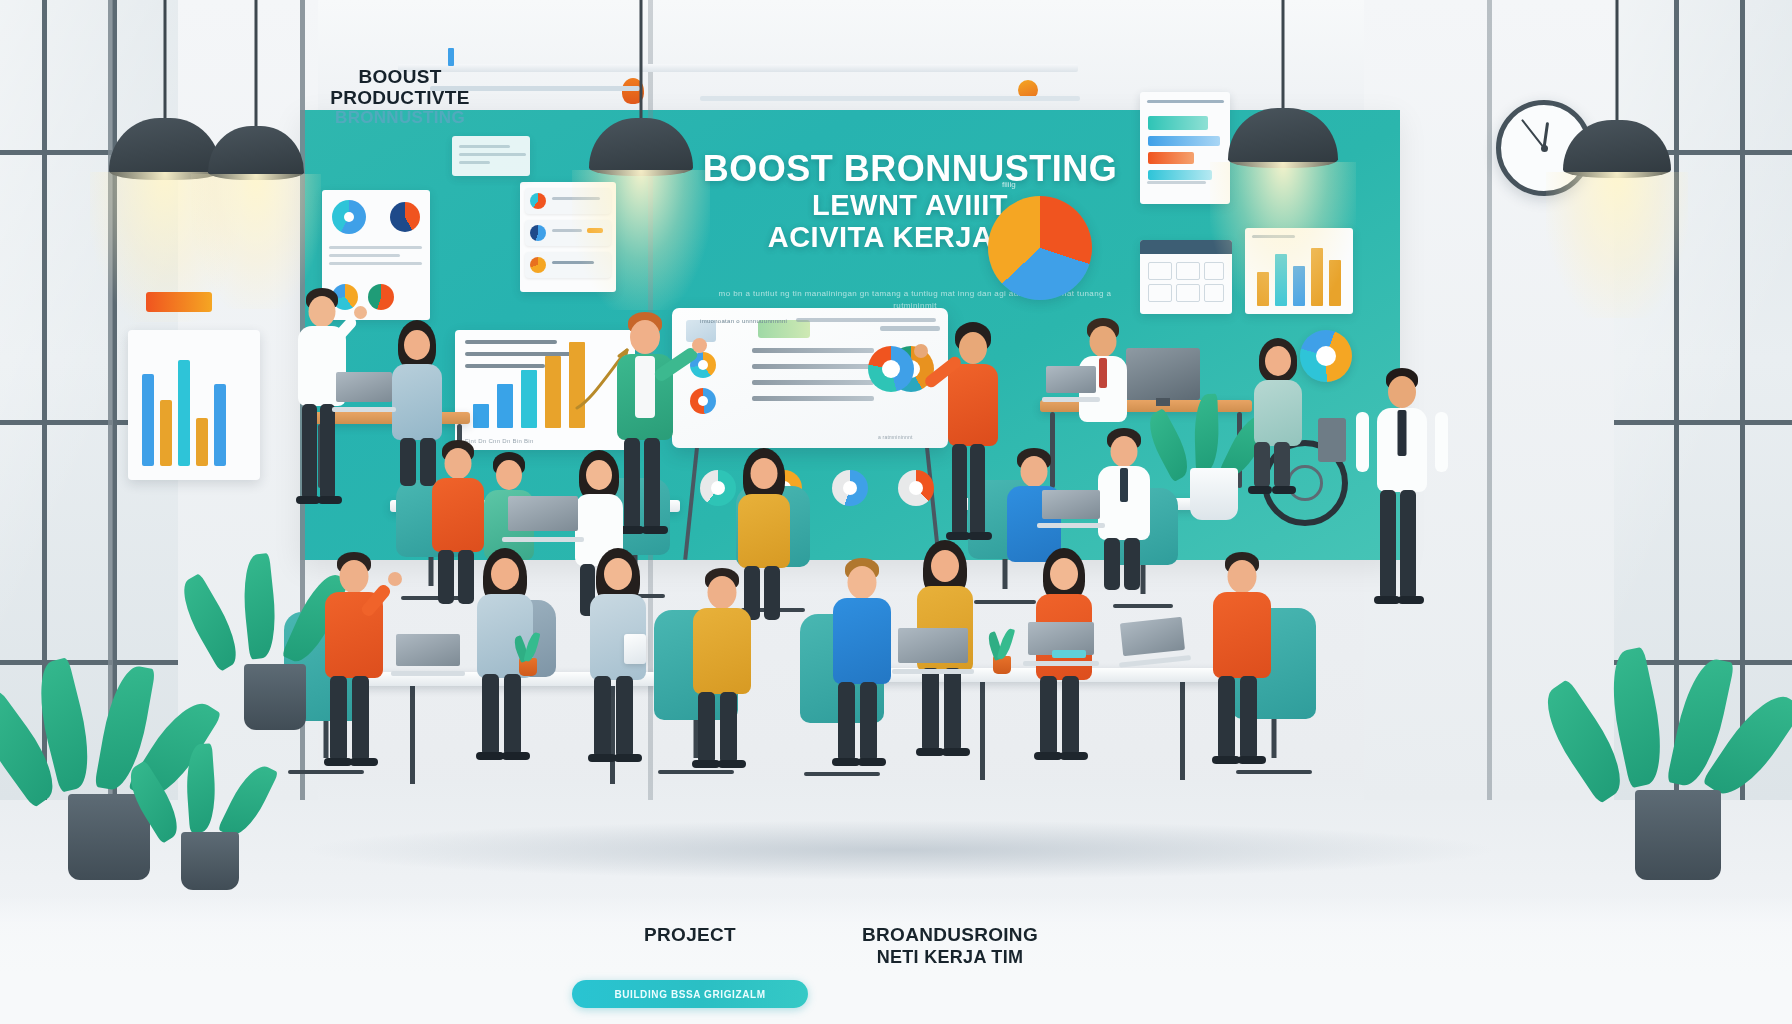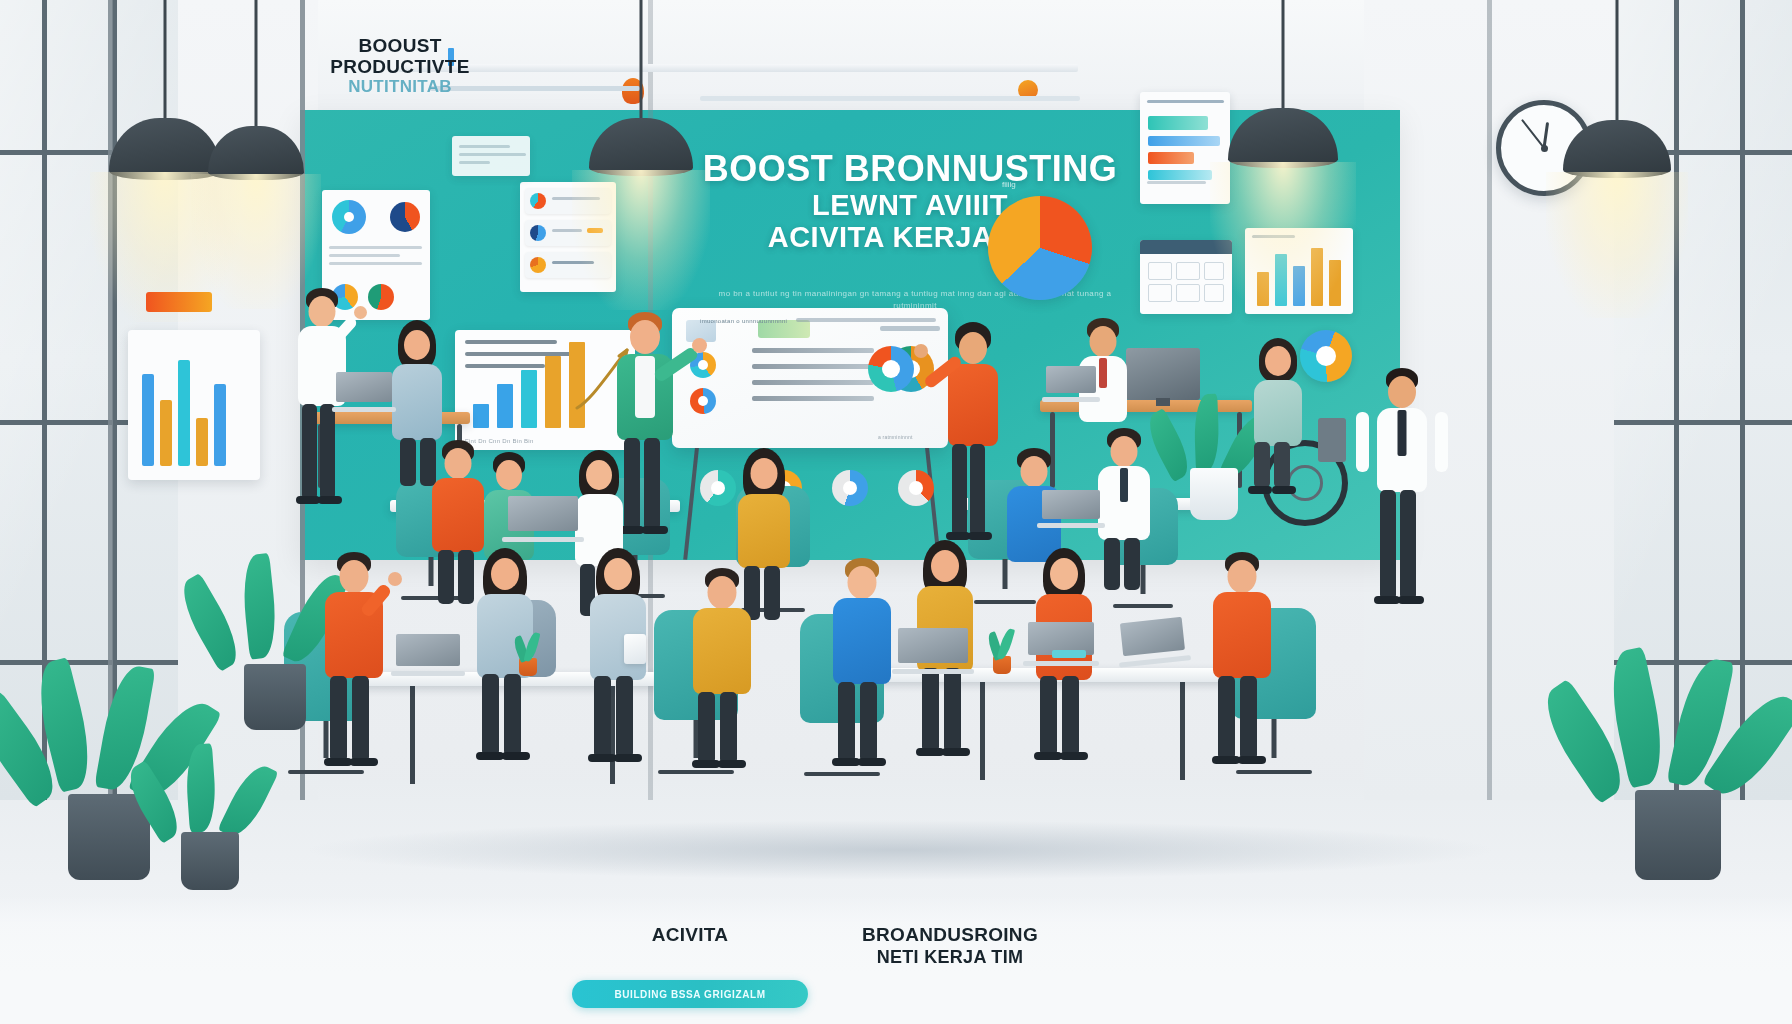--- a/index.html
+++ b/index.html
@@ -43,21 +43,21 @@
   .headline { position:absolute; left:700px; top:150px; width:420px; text-align:center;
     color:#ffffff; text-shadow:0 2px 6px rgba(0,60,70,.30); z-index:14; }
   .headline .l1 { font-size:36px; font-weight:700; letter-spacing:.5px; line-height:1.08; }
   .headline .l2 { font-size:29px; font-weight:700; letter-spacing:.5px; line-height:1.12; }
   .headline .l3 { font-size:29px; font-weight:700; letter-spacing:.5px; line-height:1.12; }
   .wall-sub { position:absolute; left:700px; top:288px; width:430px; text-align:center;
     font-size:8px; color:rgba(255,255,255,.62); letter-spacing:.4px; line-height:1.5;
     filter:blur(.35px); z-index:14; }
 
   
-  .tl-title { position:absolute; left:320px; top:36px; width:160px; z-index:20; text-align:center; }
+  .tl-title { position:absolute; left:320px; top:67px; width:160px; z-index:20; text-align:center; }
   .tl-title .a { font-size:19px; font-weight:700; color:#16222b; line-height:1.08; letter-spacing:.3px; }
   .tl-title .b { font-size:17px; font-weight:700; color:#56a9bf; line-height:1.2; letter-spacing:.3px;
     filter:blur(.4px); opacity:.9; }
 
   
   .lamp { position:absolute; z-index:16; }
   .lamp .cord { position:absolute; left:50%; top:0; width:3px; background:#3d474e; transform:translateX(-50%); }
   .lamp .shade { position:absolute; left:50%; transform:translateX(-50%);
     background:linear-gradient(170deg,#4a555d,#2f383e); border-radius:50% 50% 46% 46% / 95% 95% 16% 16%; }
   .lamp .glow { position:absolute; left:50%; transform:translateX(-50%);
@@ -178,21 +178,21 @@
     <div class="mullion h" style="top:660px"></div>
   </div>
   <div class="pillar" style="left:108px"></div>
   <div class="pillar" style="left:300px"></div>
   <div class="pillar" style="left:648px;opacity:.35"></div>
   <div class="pillar" style="right:300px;opacity:.5"></div>
 
   <div class="tl-title">
     <div class="a">BOOUST</div>
     <div class="a">PRODUCTIVTE</div>
-    <div class="b">NUTITNITAB</div>
+    <div class="b">BRONNUSTING</div>
   </div>
 
   <div class="headline">
     <div class="l1">BOOST BRONNUSTING</div>
     <div class="l2">LEWNT AVIIIT</div>
     <div class="l3">ACIVITA KERJA TIM</div>
   </div>
   <div class="wall-sub">mo bn a tuntiut ng tin manaliningan gn tamang a tuntiug mat inng dan agi aun binganin nat tunang a rutmininmit</div>
 
   <div class="lamp" style="left:100px;top:0;width:130px;height:260px">
@@ -728,21 +728,21 @@
   </div>
   <div class="plant" style="left:1164px;top:370px;width:100px;height:150px">
     <div class="leaf" style="left:8px;bottom:44px;width:26px;height:70px;transform:rotate(-28deg)"></div>
     <div class="leaf" style="left:32px;bottom:48px;width:24px;height:78px;transform:rotate(-2deg)"></div>
     <div class="leaf" style="left:54px;bottom:44px;width:26px;height:68px;transform:rotate(26deg)"></div>
     <div class="pot" style="bottom:0;width:48px;height:52px;background:linear-gradient(180deg,#fafcfd,#dde5ea)"></div>
   </div>
 
   <div class="captions">
     <div class="cap" style="left:560px">
-      <span>ACIVITA</span>
+      <span>PROJECT</span>
     </div>
     <div class="pill" style="left:572px">BUILDING BSSA GRIGIZALM</div>
     <div class="cap" style="left:820px">
       <span>BROANDUSROING</span>
       <span class="sub">NETI KERJA TIM</span>
     </div>
   </div>
 
 </div>
 

